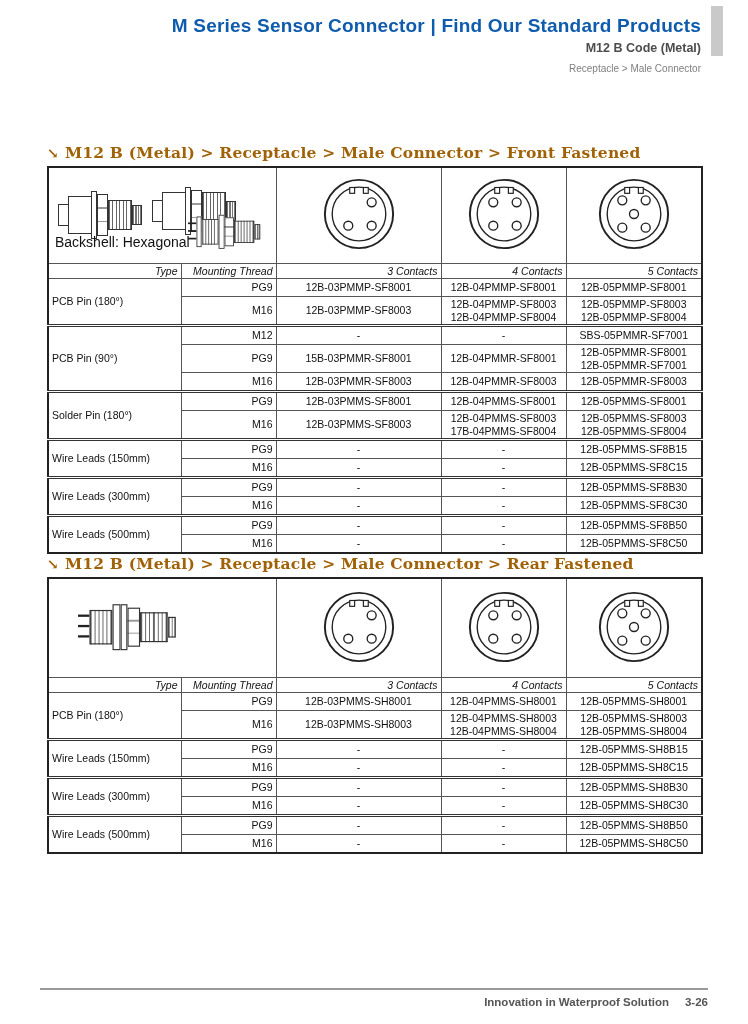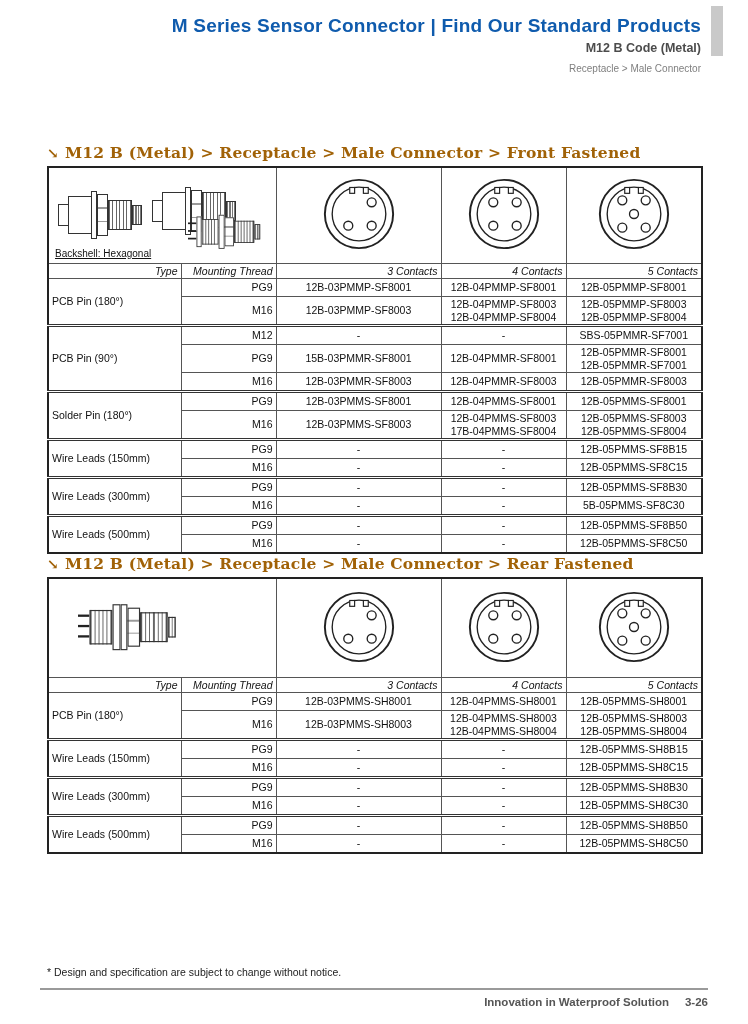--- a/index.html
+++ b/index.html
@@ -25,21 +25,21 @@
   tr.group-start td{border-top:3px double #333;}
   td.head-cell{height:14px;text-align:right;color:#111;font-style:italic;}
   td.type-cell{text-align:left;padding-left:5px;vertical-align:middle;}
   td.thread-cell{text-align:right;padding-left:4px;vertical-align:middle;}
   td.pn-cell{text-align:center;vertical-align:middle;white-space:pre-line;}
   tr.row-s td{height:17px;}
   tr.row-d td{height:27px;}
   td.photo-cell{height:95px;padding:0;position:relative;}
   .sec2 td.photo-cell{height:98px;}
   td.face-cell{text-align:center;vertical-align:middle;padding:0;}
-  .photo-caption{position:absolute;left:3px;bottom:3px;font-size:10px;color:#111;text-decoration:underline;}
+  .photo-caption{position:absolute;left:3px;bottom:15px;font-size:14px;color:#111;}
   
   .photo-box{position:relative;width:100%;height:100%;}
   .conn{position:absolute;}
   .conn div{position:absolute;border:1px solid #333;background:#fff;box-sizing:border-box;}
   .ridge{background:repeating-linear-gradient(90deg,#666 0 1px,#fff 1px 3.5px) !important;}
   .ridgef{background:repeating-linear-gradient(90deg,#777 0 1px,#fff 1px 2.5px) !important;}
   .nutl{background:linear-gradient(180deg,#fff 0 30%,#9a9a9a 30% 34%,#fff 34% 64%,#9a9a9a 64% 68%,#fff 68%) !important;}
   .pinbar{border:none !important;background:#222 !important;}
   
   .ra-cable{left:0;top:32px;width:12px;height:22px;}
@@ -227,21 +227,21 @@
             <td class="type-cell" rowspan="2">Wire Leads (300mm)</td>
             <td class="thread-cell">PG9</td>
             <td class="pn-cell">-</td>
             <td class="pn-cell">-</td>
             <td class="pn-cell">12B-05PMMS-SF8B30</td>
           </tr>
           <tr class="row-s">
             <td class="thread-cell">M16</td>
             <td class="pn-cell">-</td>
             <td class="pn-cell">-</td>
-            <td class="pn-cell">5B-05PMMS-SF8C30</td>
+            <td class="pn-cell">12B-05PMMS-SF8C30</td>
           </tr>
           <tr class="row-s group-start">
             <td class="type-cell" rowspan="2">Wire Leads (500mm)</td>
             <td class="thread-cell">PG9</td>
             <td class="pn-cell">-</td>
             <td class="pn-cell">-</td>
             <td class="pn-cell">12B-05PMMS-SF8B50</td>
           </tr>
           <tr class="row-s">
             <td class="thread-cell">M16</td>
@@ -371,19 +371,18 @@
           <tr class="row-s">
             <td class="thread-cell">M16</td>
             <td class="pn-cell">-</td>
             <td class="pn-cell">-</td>
             <td class="pn-cell">12B-05PMMS-SH8C50</td>
           </tr>
         </tbody>
     </table>
   </div>
 
-  <div class="footnote">* Design and specification are subject to change without notice.</div>
   <div class="footer-rule"></div>
   <div class="footer-line">
     <span>Innovation in Waterproof Solution</span><span class="footer-page">3-26</span>
   </div>
 
 </div>
 
 </body></html>

